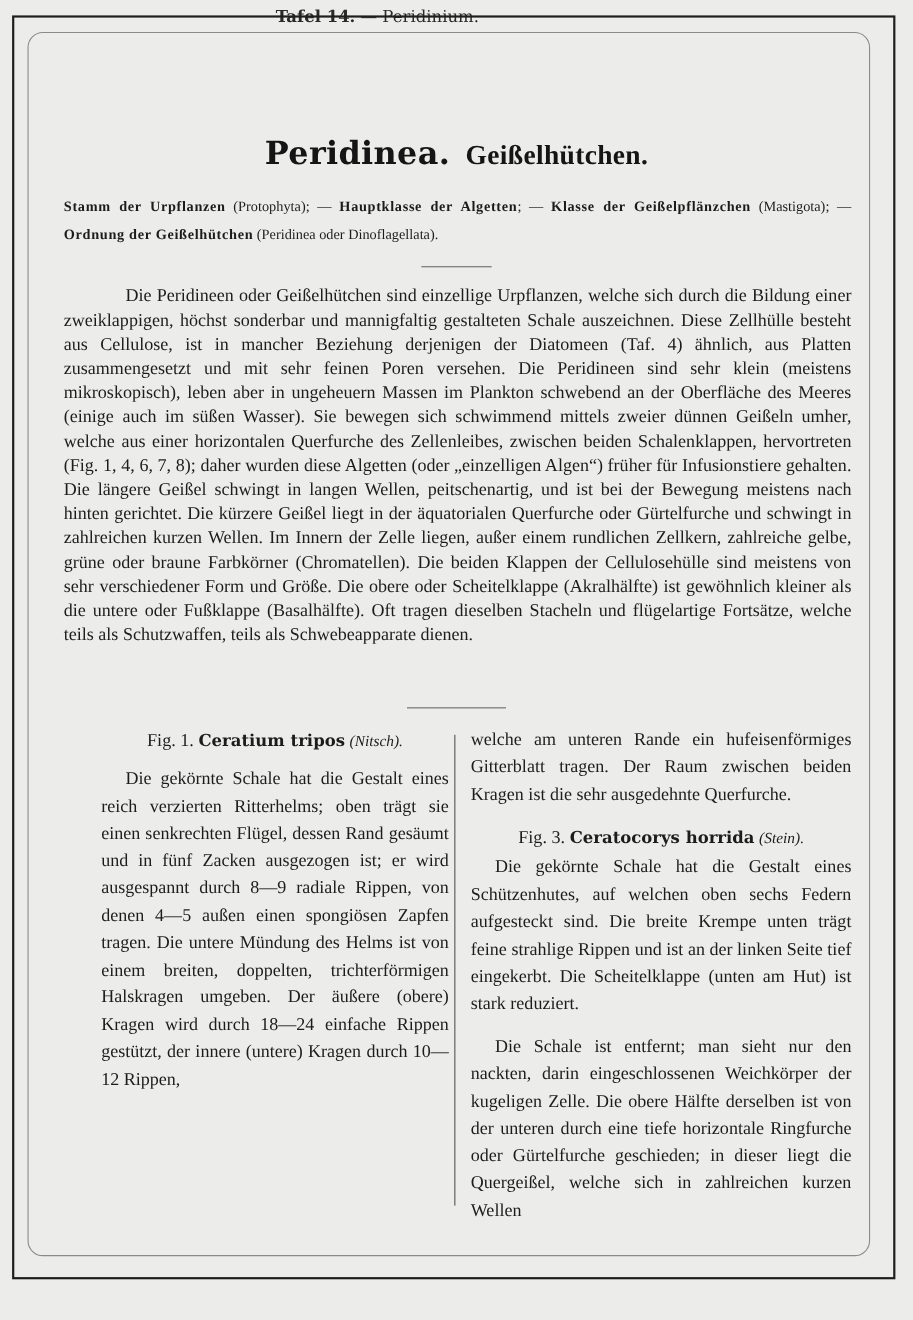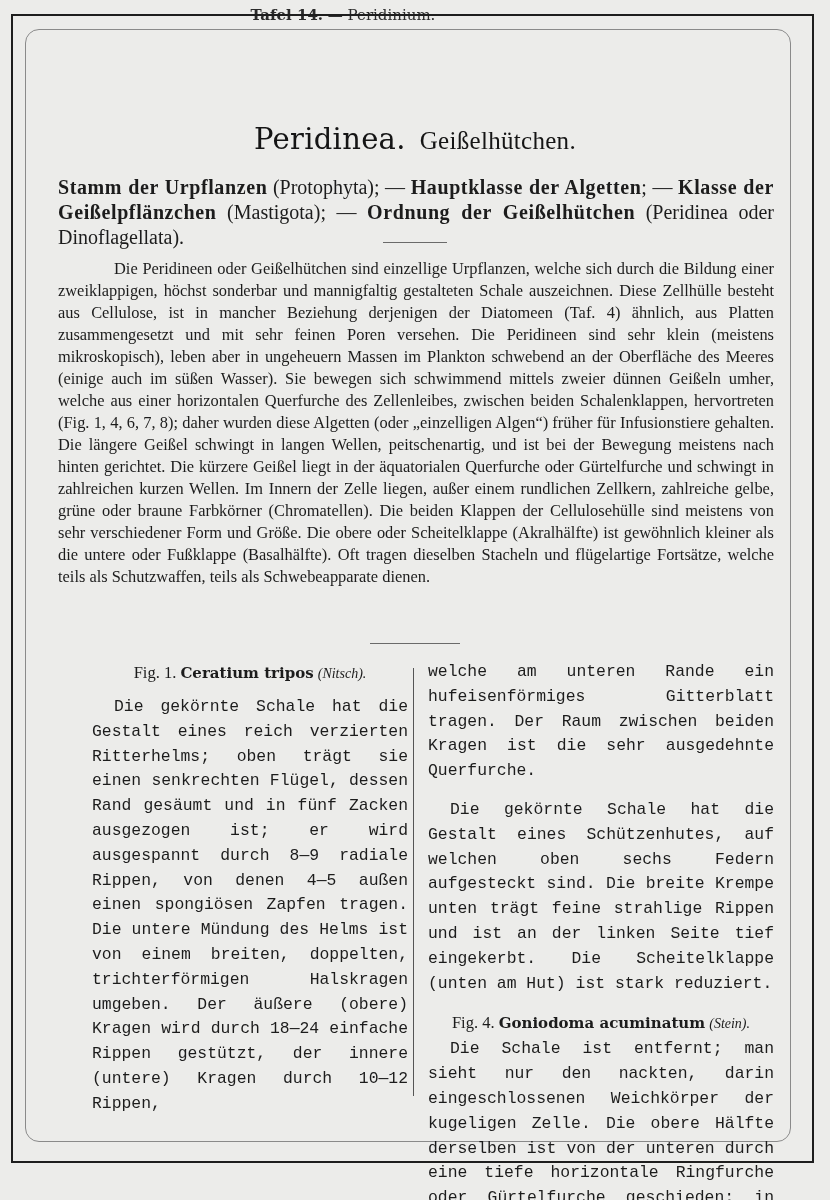--- a/index.html
+++ b/index.html
@@ -17,27 +17,27 @@
   .outer-frame {
     position: absolute; left: 11px; top: 14px; width: 803px; height: 1149px;
     border: 2px solid #1e1e1e; border-top-width: 2px; box-sizing: border-box;
   }
   .inner-frame {
     position: absolute; left: 25px; top: 29px; width: 766px; height: 1113px;
     border: 1px solid #8a8a8a; border-radius: 14px; box-sizing: border-box;
   }
   .title {
     position: absolute; top: 122px; left: 0; width: 830px; text-align: center;
-    font-size: 29px; font-weight: normal; color: #151515; letter-spacing: 0.3px;
+    font-size: 29px; font-weight: bold; color: #151515; letter-spacing: 0.3px;
   }
   .title .sci { font-family: "DejaVu Serif", serif; }
   .title .common { font-family: "Liberation Serif", serif; font-size: 25px; margin-left: 14px; }
   .taxonomy {
     position: absolute; top: 175px; left: 58px; width: 716px;
-    font-family: "Liberation Serif", serif; font-size: 20px; line-height: 25px;
+    font-family: "Liberation Serif", serif; font-size: 13px; line-height: 25px;
     text-align: justify; text-align-last: left;
   }
   .taxonomy .fr { font-weight: bold; letter-spacing: 0.6px; }
   .rule {
     position: absolute; height: 1px; background: #6a6a6a;
   }
   .rule.r1 { top: 242px; left: 383px; width: 64px; }
   .rule.r2 { top: 643px; left: 370px; width: 90px; }
   .intro {
     position: absolute; top: 258px; left: 58px; width: 716px;
@@ -54,21 +54,21 @@
   .col-divider {
     position: absolute; left: 413px; top: 668px; width: 1px; height: 428px;
     background: #555;
   }
   .fig-head {
     text-align: center; margin: 0; font-size: 16.5px; line-height: 26px;
   }
   .fig-head .fig-label { font-family: "Liberation Serif", serif; }
   .fig-head .fig-name { font-family: "DejaVu Serif", serif; font-weight: bold; font-size: 15px; }
   .fig-head .fig-author { font-style: italic; font-size: 14px; }
-  .fig-body { margin: 0; text-align: justify; font-family: Liberation Mono, monospace; }
+  .fig-body { margin: 0; text-align: justify; }
   .fig-body.indent { text-indent: 22px; }
   .gap-s { height: 8px; }
   .gap-m { height: 14px; }
 </style>
 </head>
 <body>
 
 <div class="running-head">
   <span class="plate">Tafel 14.</span><span> — </span><span>Peridinium.</span>
 </div>
@@ -100,21 +100,21 @@
   </p>
   <div class="gap-s"></div>
   <p class="fig-body indent">Die gekörnte Schale hat die Gestalt eines reich verzierten Ritterhelms; oben trägt sie einen senkrechten Flügel, dessen Rand gesäumt und in fünf Zacken ausgezogen ist; er wird ausgespannt durch 8—9 radiale Rippen, von denen 4—5 außen einen spongiösen Zapfen tragen. Die untere Mündung des Helms ist von einem breiten, doppelten, trichterförmigen Halskragen umgeben. Der äußere (obere) Kragen wird durch 18—24 einfache Rippen gestützt, der innere (untere) Kragen durch 10—12 Rippen,</p>
 </div>
 
 <div class="col-divider"></div>
 
 <div class="col right">
   <p class="fig-body">welche am unteren Rande ein hufeisenförmiges Gitterblatt tragen. Der Raum zwischen beiden Kragen ist die sehr ausgedehnte Querfurche.</p>
   <div class="gap-m"></div>
+  <p class="fig-head">
+    <span class="fig-label">Fig. 3.</span>
+    <span class="fig-name">Ceratocorys horrida</span>
+    <span class="fig-author">(Stein).</span>
+  </p>
   <p class="fig-body indent">Die gekörnte Schale hat die Gestalt eines Schützenhutes, auf welchen oben sechs Federn aufgesteckt sind. Die breite Krempe unten trägt feine strahlige Rippen und ist an der linken Seite tief eingekerbt. Die Scheitelklappe (unten am Hut) ist stark reduziert.</p>
   <div class="gap-m"></div>
-  <p class="fig-head">
-    <span class="fig-label">Fig. 4.</span>
-    <span class="fig-name">Goniodoma acuminatum</span>
-    <span class="fig-author">(Stein).</span>
-  </p>
   <p class="fig-body indent">Die Schale ist entfernt; man sieht nur den nackten, darin eingeschlossenen Weichkörper der kugeligen Zelle. Die obere Hälfte derselben ist von der unteren durch eine tiefe horizontale Ringfurche oder Gürtelfurche geschieden; in dieser liegt die Quergeißel, welche sich in zahlreichen kurzen Wellen</p>
 </div>
 
 </body></html>

